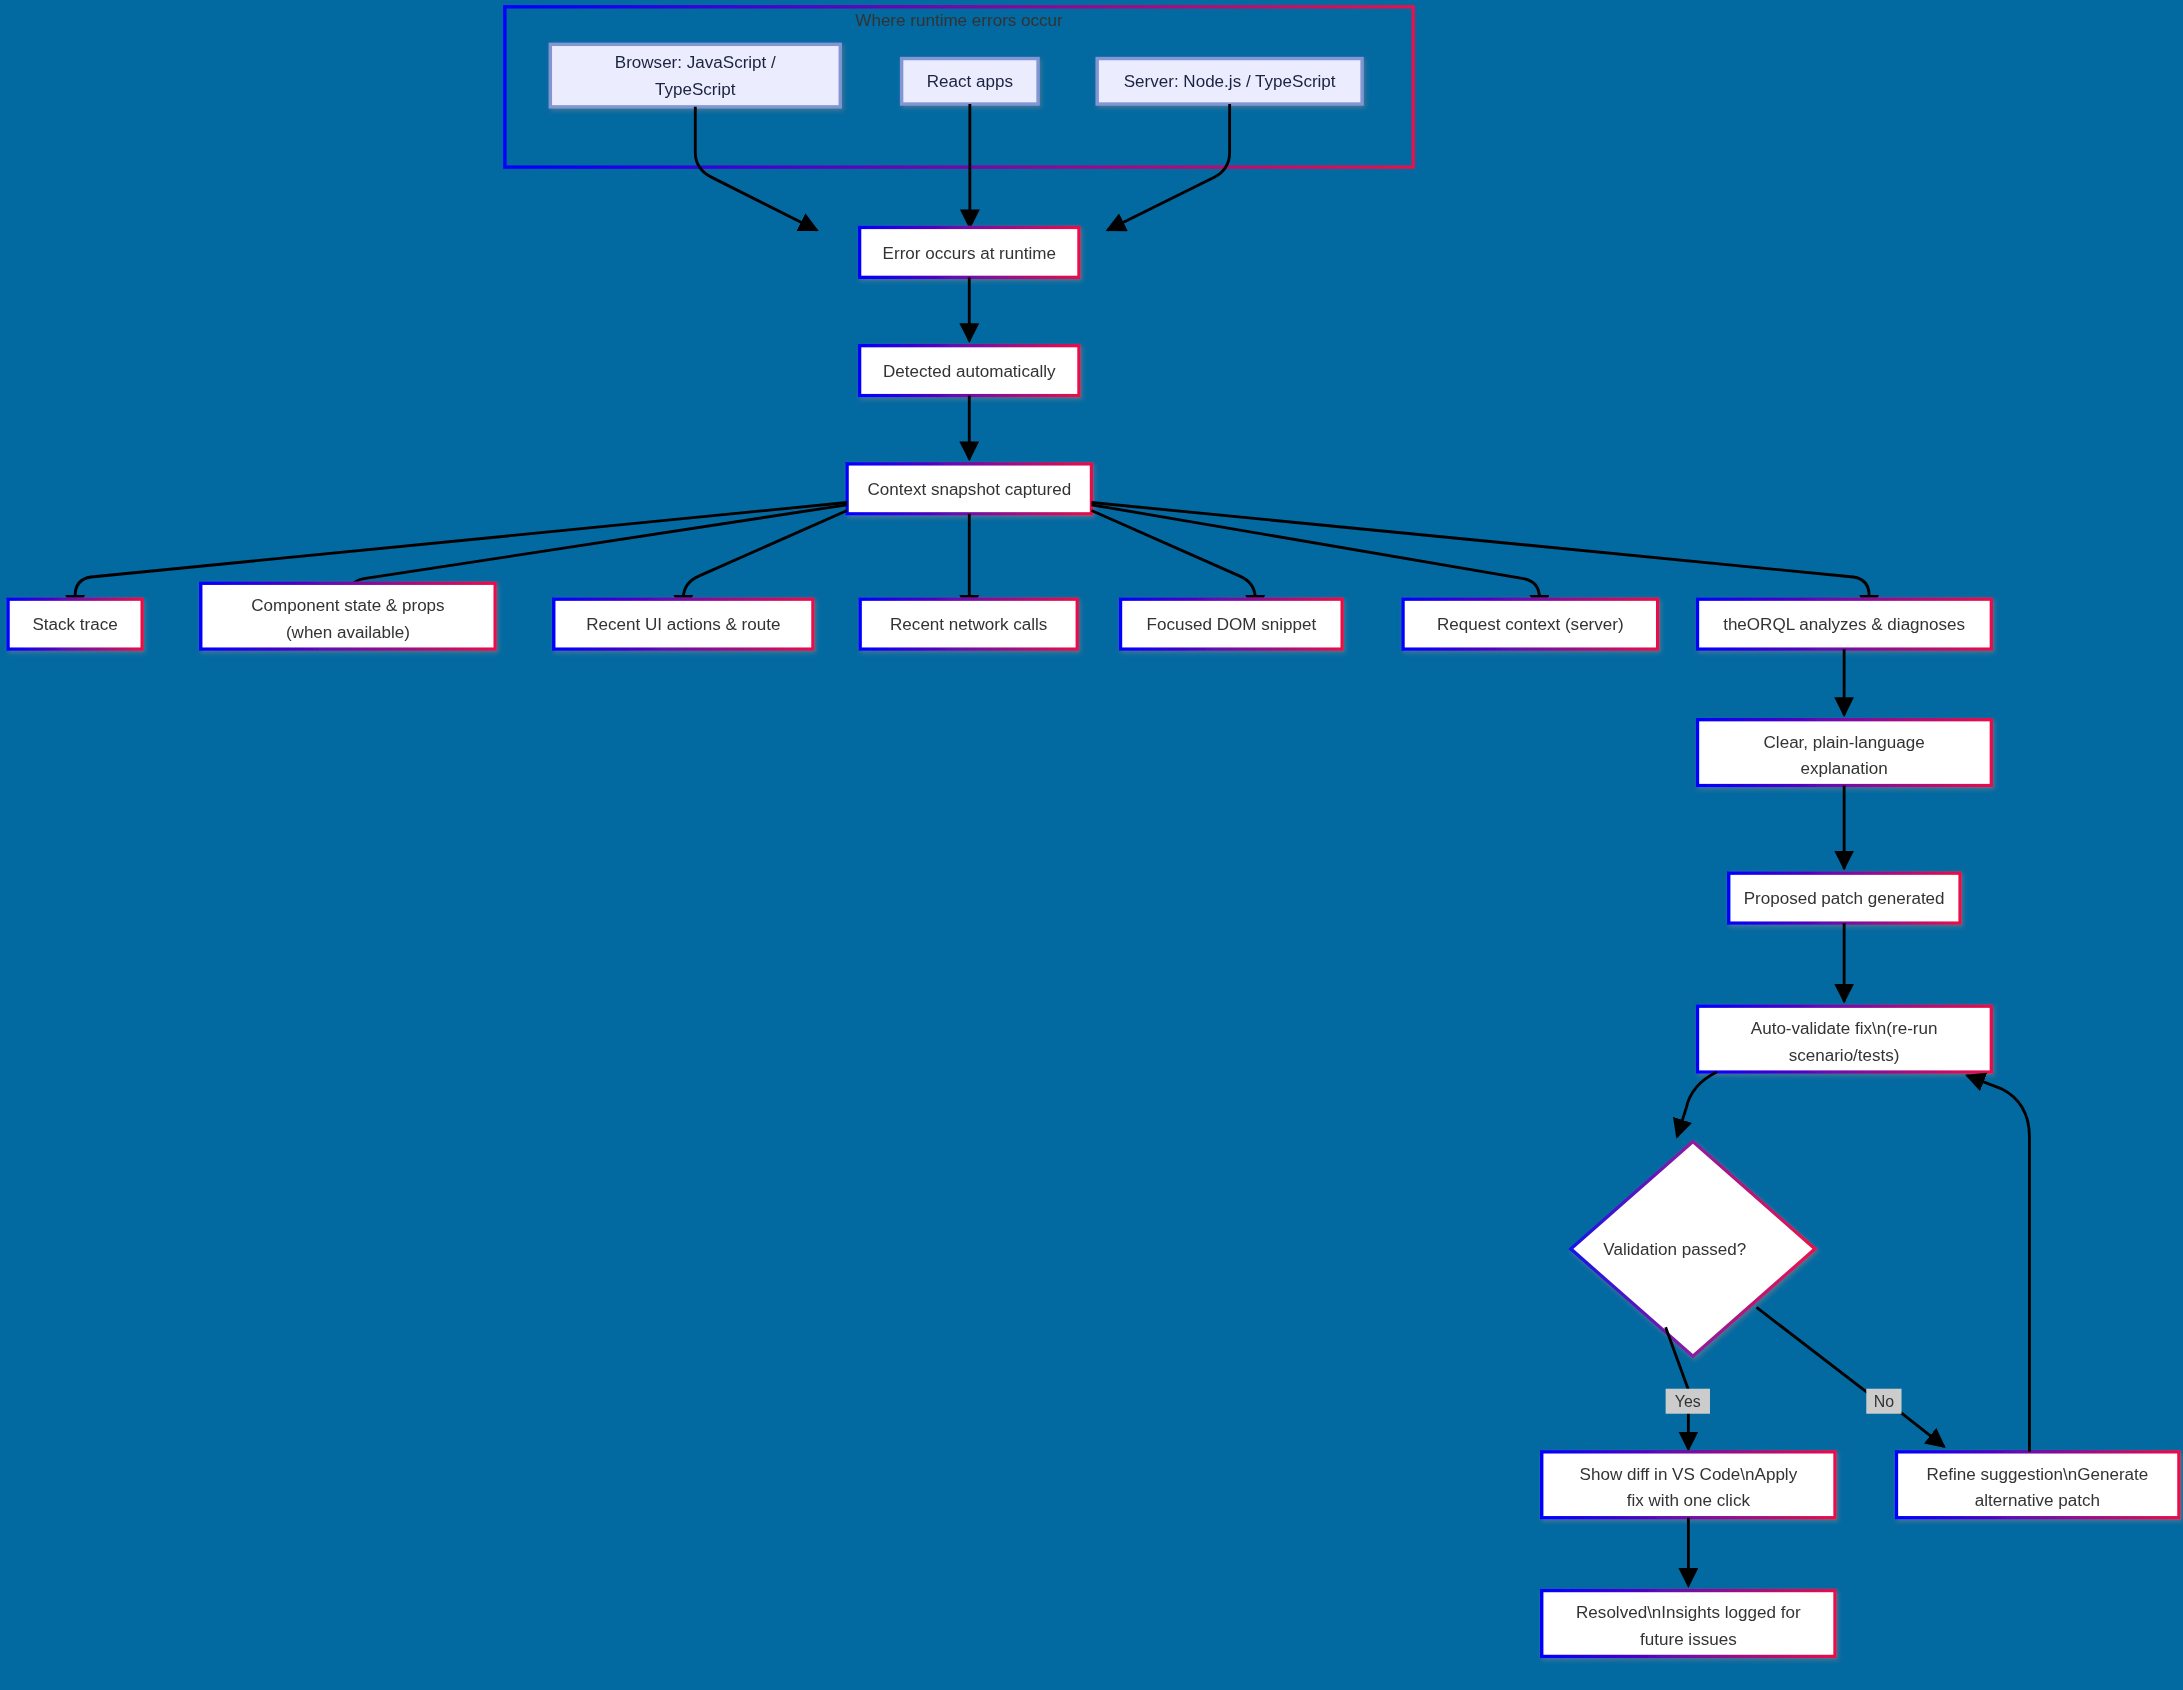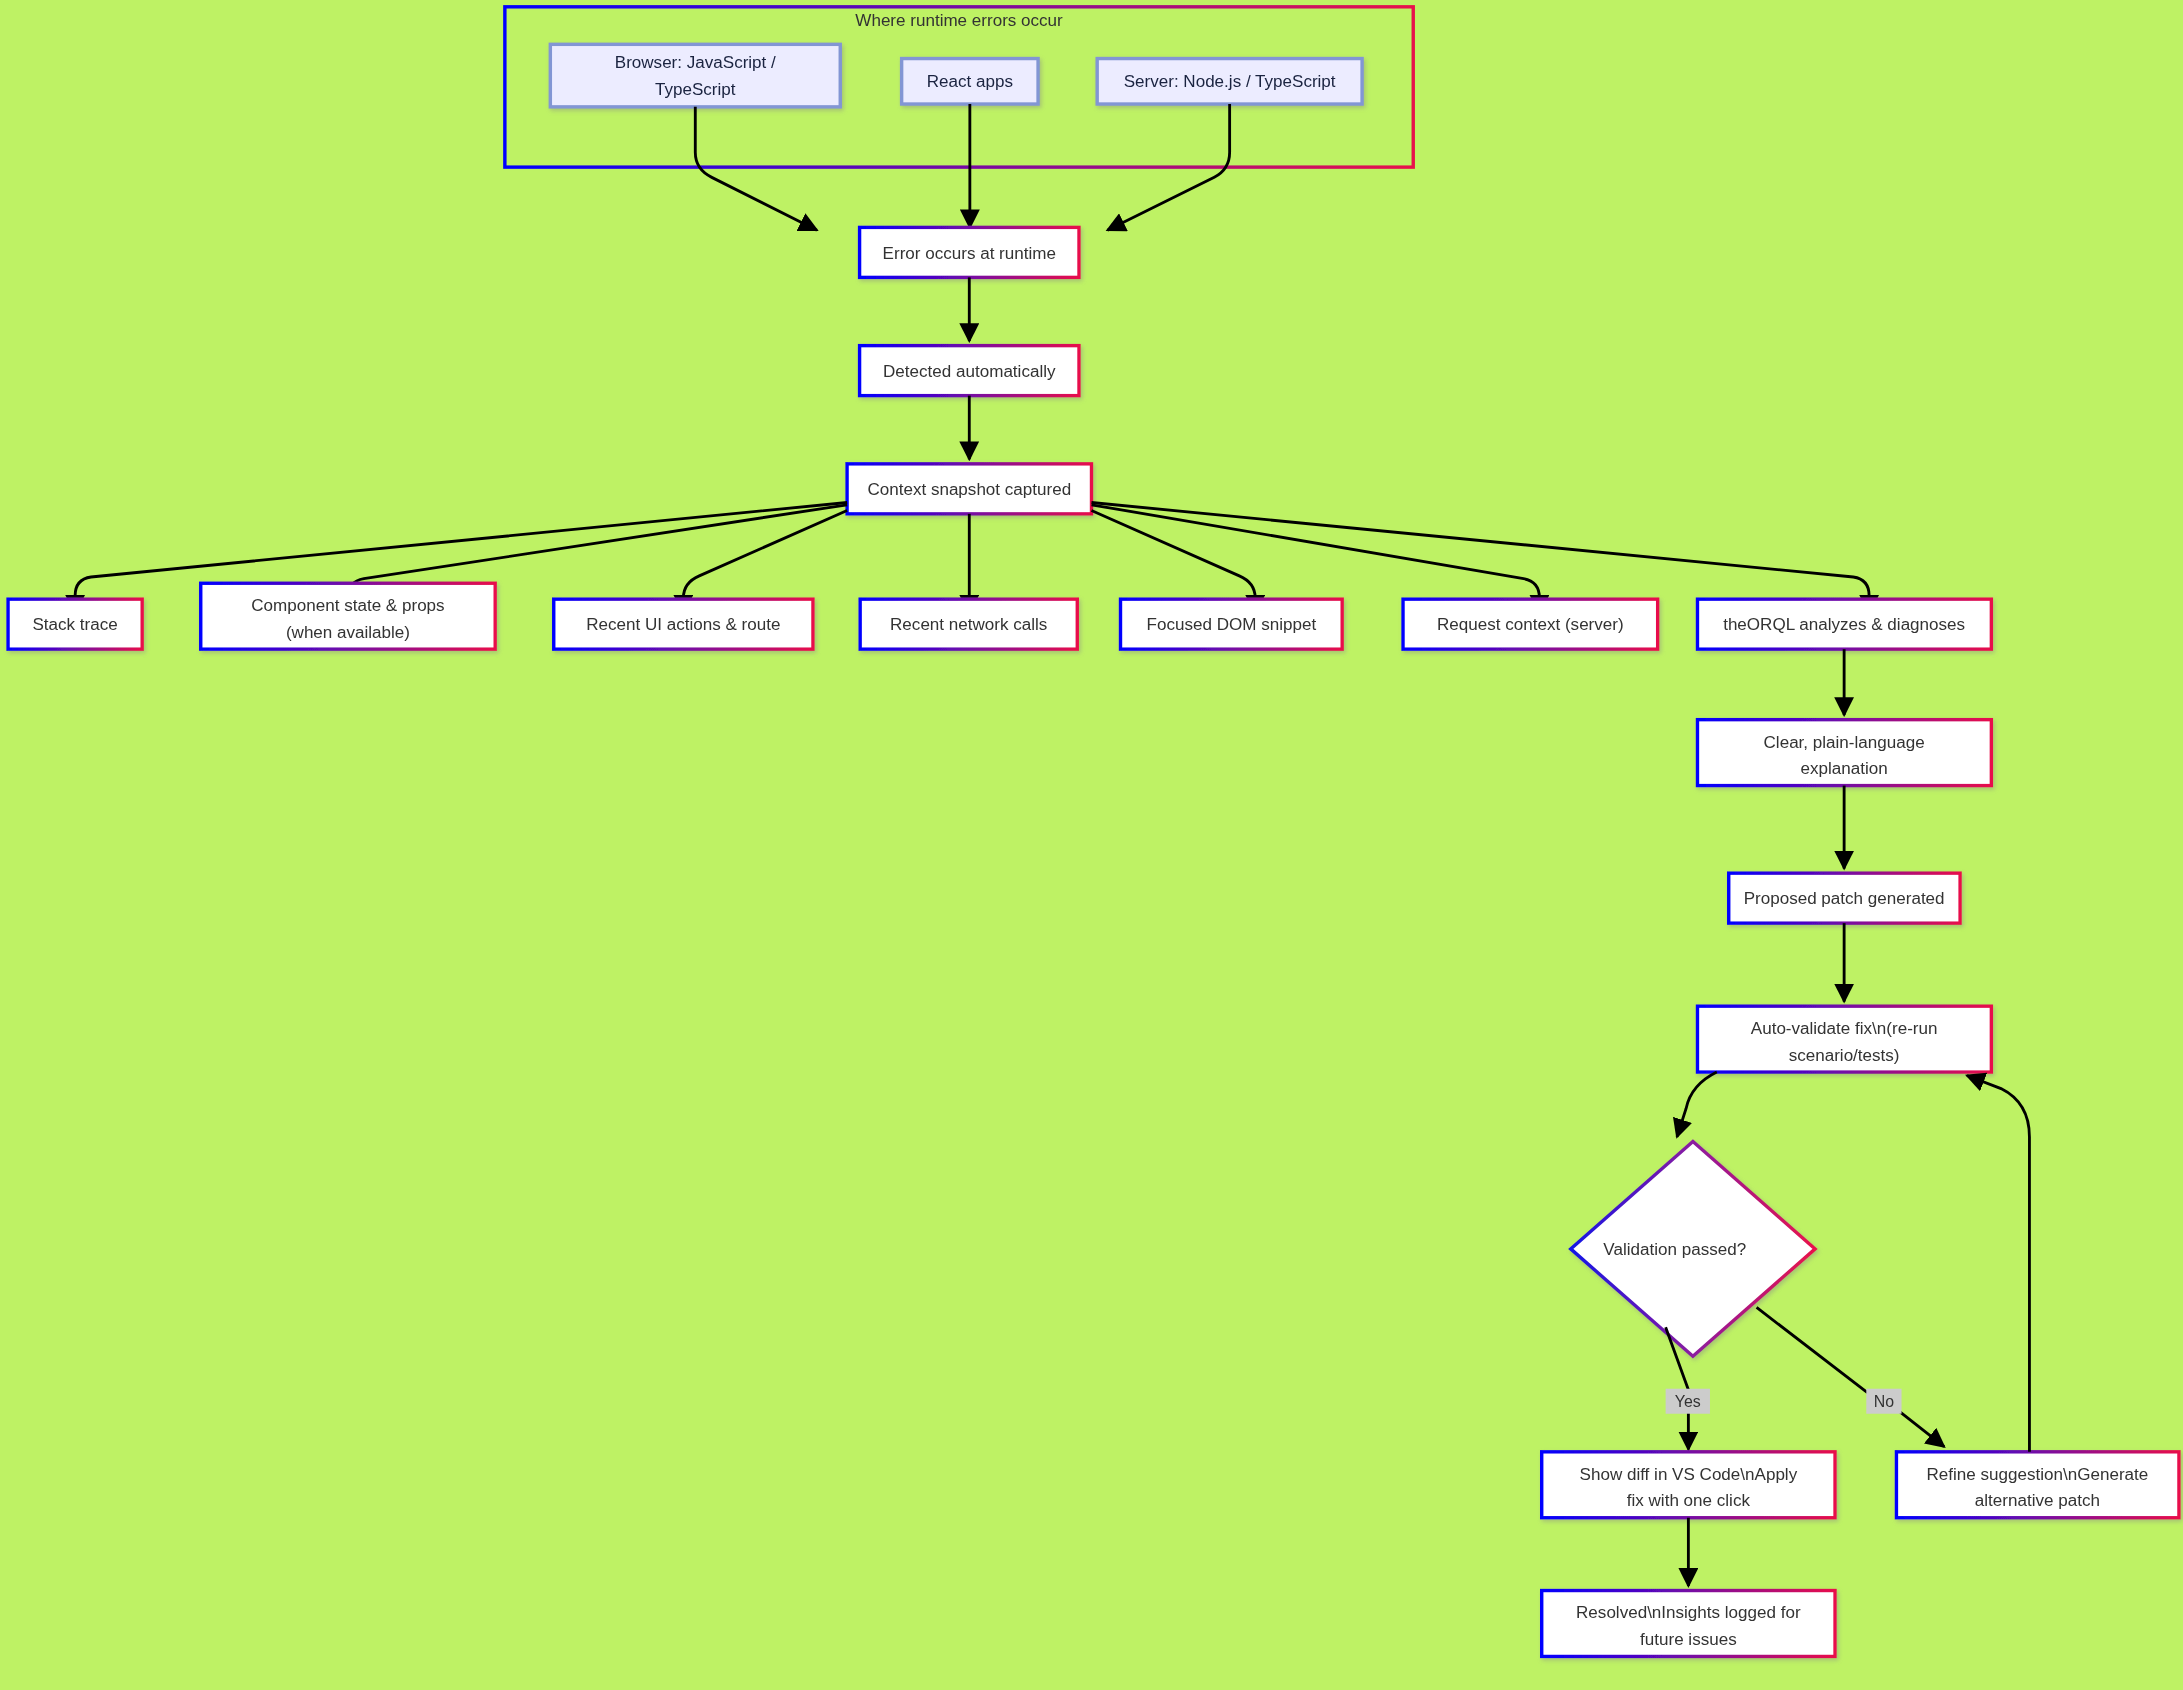--- a/index.html
+++ b/index.html
@@ -8,21 +8,21 @@
     padding: 0;
     background: #ffffff;
   }
   body {
     font-family: "Liberation Sans", sans-serif;
   }
   #canvas-wrap {
     position: relative;
     width: 2183px;
     height: 1690px;
-    background: #bef264;
+    background: #0369a1;
     overflow: hidden;
   }
   svg#flow {
     position: absolute;
     top: 0; left: 0;
     width: 2183px;
     height: 1690px;
     display: block;
   }
   .node-label {

